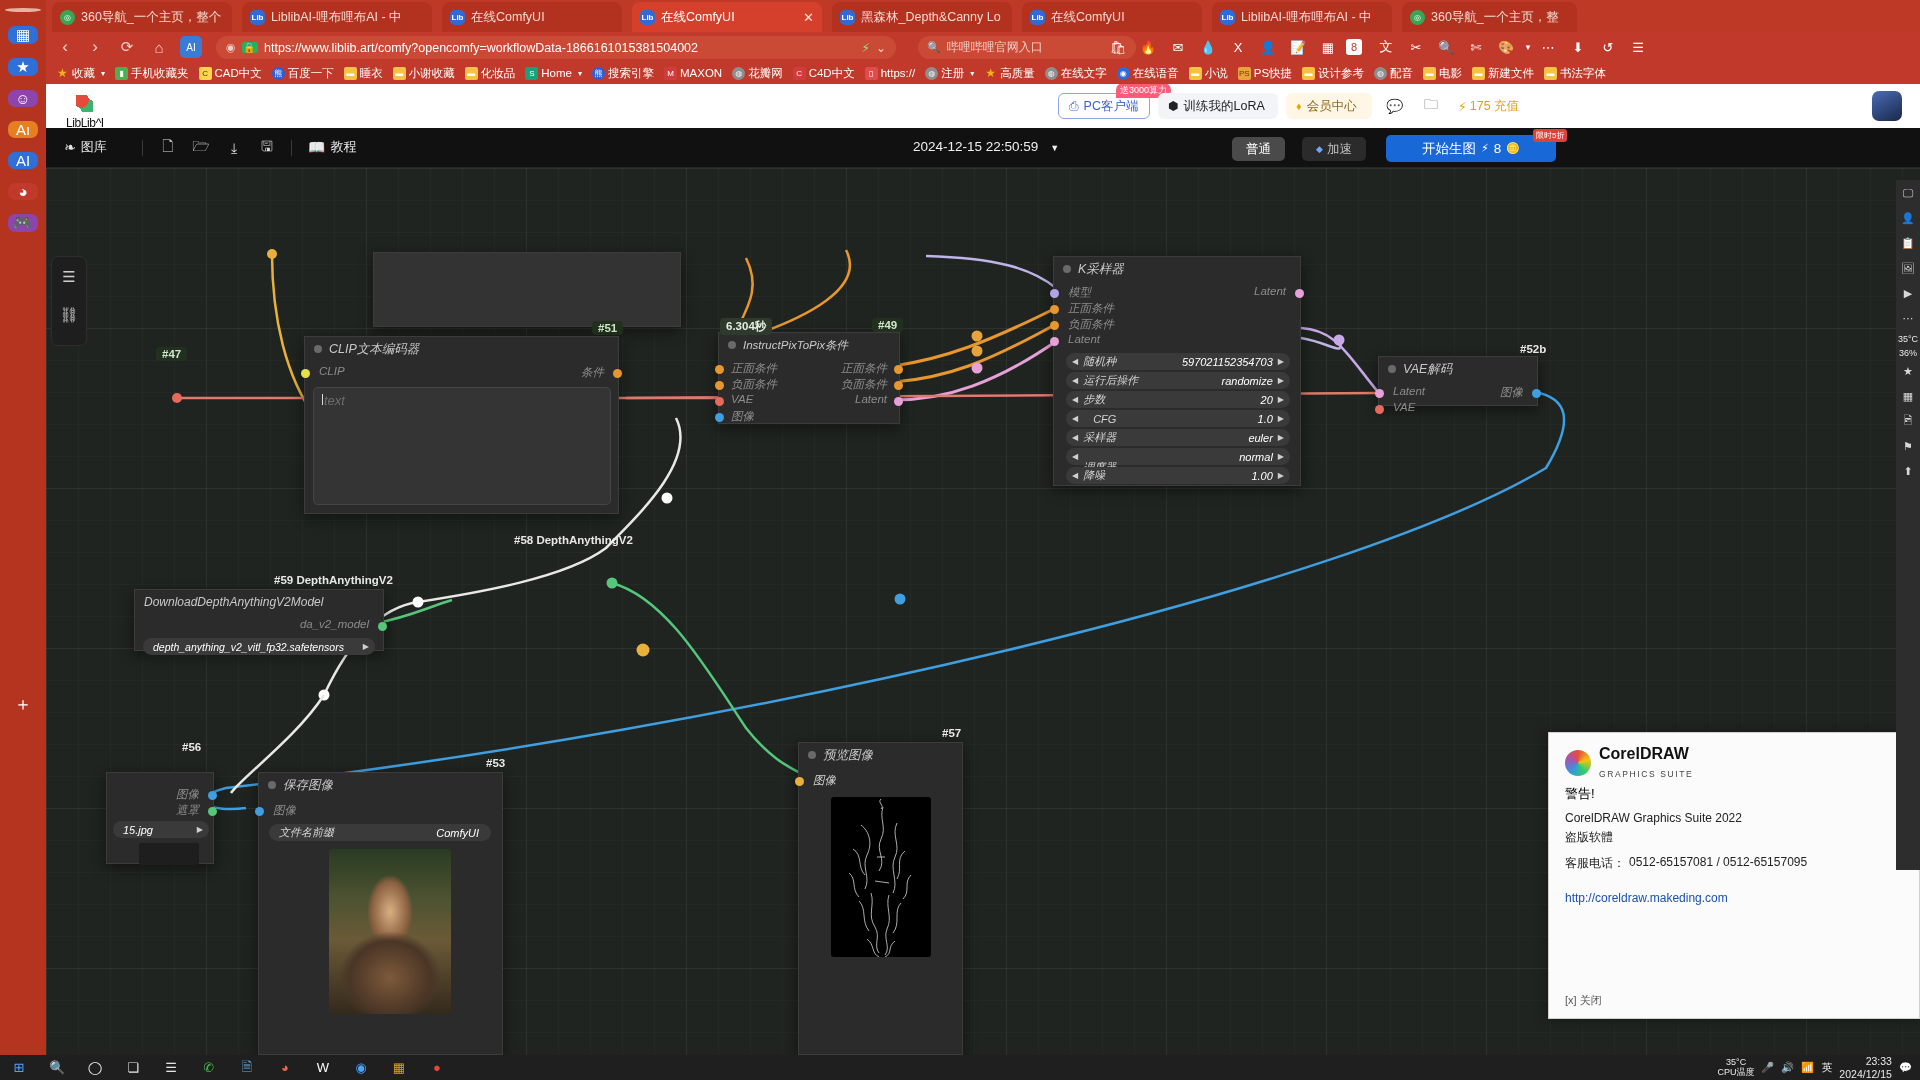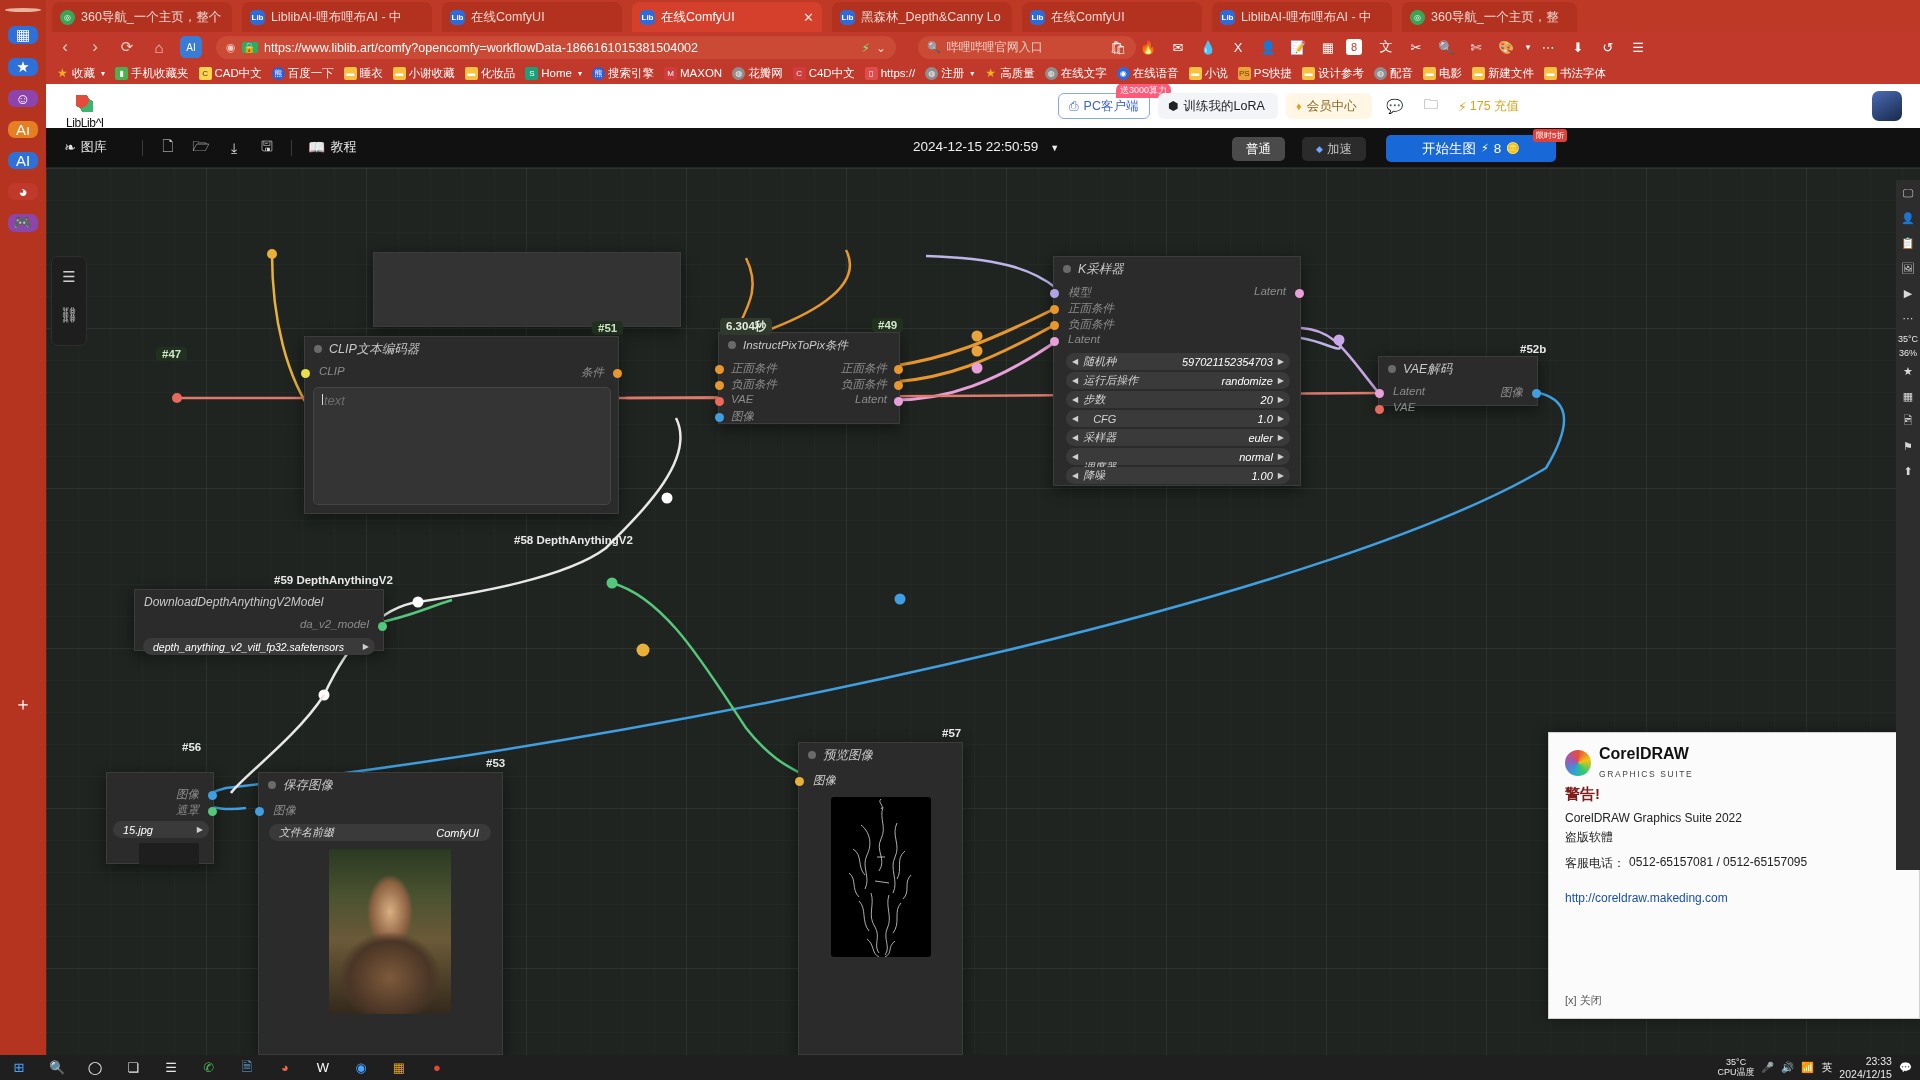--- a/index.html
+++ b/index.html
@@ -135,21 +135,21 @@
   .imgbox { position:absolute; border-radius:3px; overflow:hidden; }
 
   
   #corel { position:absolute; right:0px; top:612px; width:372px; height:287px; background:#fbfbfb;
      border:1px solid #d0d0d0; box-shadow:0 0 14px rgba(0,0,0,.35);margin-top:36px; }
   #corel .ct { position:absolute; left:16px; top:12px; display:flex; align-items:center; gap:8px; }
   #corel .cball { width:26px; height:26px; border-radius:50%;
      background:conic-gradient(#e74c3c,#f1c40f,#2ecc71,#3498db,#9b59b6,#e74c3c); }
   #corel .cbrand { font-size:16px; font-weight:bold; color:#111; line-height:1.05; }
   #corel .csub { font-size:8.5px; color:#444; letter-spacing:1.6px; }
-  #corel .cwarn { position:absolute; left:16px; top:52px; font-size:15px; font-weight:bold; color:#7f1d1d; }
+  #corel .cwarn { position:absolute; left:16px; top:52px; font-size:13px; font-weight:normal; color:#000000; }
   #corel .cline { position:absolute; left:16px; font-size:12px; color:#222; }
   #corel .clink { color:#1a4fb0; }
   #corel .cclose { position:absolute; left:16px; bottom:10px; font-size:11px; color:#555; }
   #corel .cx { position:absolute; right:8px; top:4px; font-size:13px; color:#555; }
 
   
   #sidedock { position:absolute; right:0; top:180px; width:24px; height:690px; background:#2d2d2d; }
   #sidedock .sdi { width:24px; height:24px; display:flex; align-items:center; justify-content:center;
      font-size:11px; color:#d8d8d8; margin-top:1px; }
   #sidedock .sdtemp { font-size:9px; color:#e8e8e8; text-align:center; margin-top:4px; }

